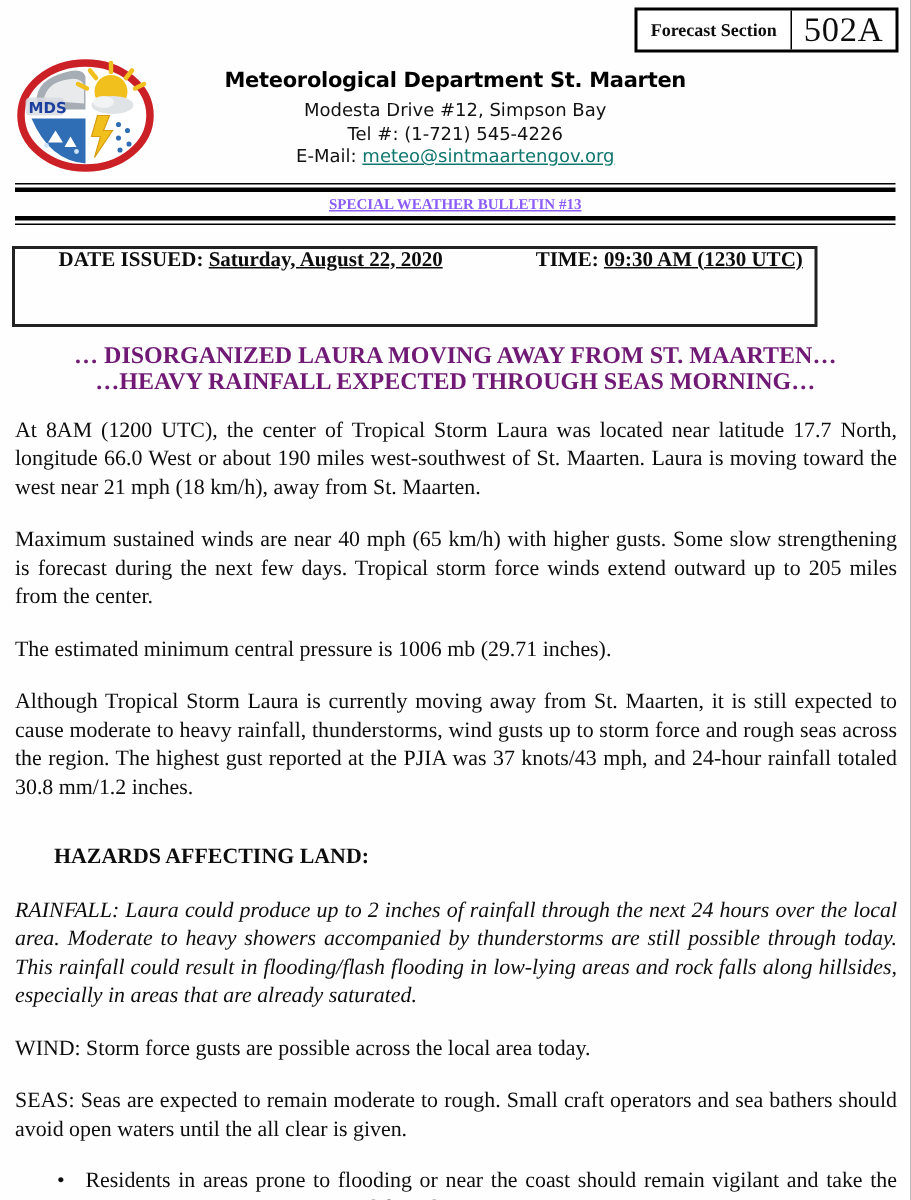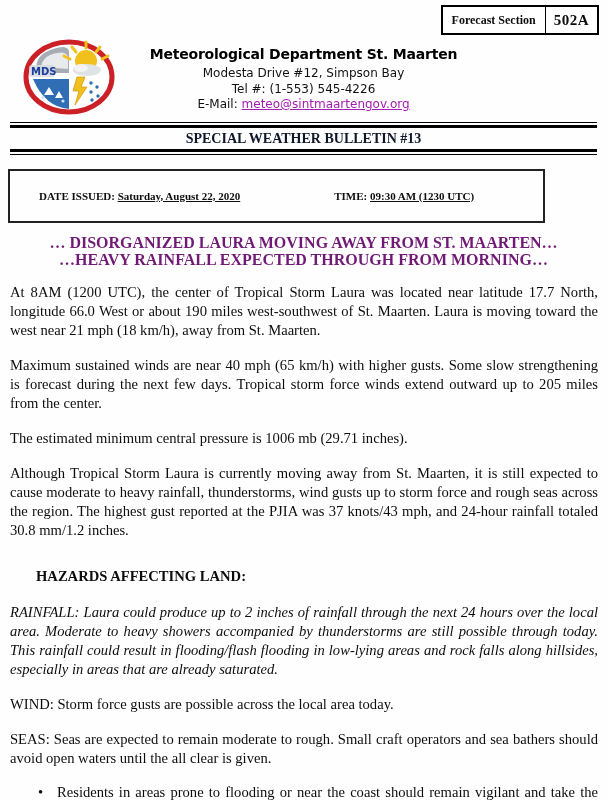--- a/index.html
+++ b/index.html
@@ -32,29 +32,29 @@
     padding: 0 9px;
     font-weight: bold;
     font-size: 12px;
     border-right: 1.5px solid #000;
     white-space: nowrap;
   }
   .forecast-code {
     display: flex;
     align-items: center;
     padding: 0 8px;
-    font-weight: bold;
-    font-size: 15px;
+    font-weight: normal;
+    font-size: 23px;
     letter-spacing: 0.5px;
   }
 
   
   .logo {
     position: absolute;
-    left: 23px;
+    left: 11px;
     top: 39px;
     width: 92px;
     height: 76px;
   }
   .header-text {
     padding-top: 46px;
     text-align: center;
     font-family: "DejaVu Sans", sans-serif;
   }
   .org-name {
@@ -63,21 +63,21 @@
     letter-spacing: -0.2px;
     color: #000;
   }
   .header-sub {
     font-size: 12px;
     line-height: 15.5px;
     color: #111;
   }
   .header-sub.first { margin-top: 4px; }
   .email-link {
-    color: #a21caf;
+    color: #0f766e;
     text-decoration: underline;
     cursor: pointer;
   }
 
   
   .rule-thin-thick {
     margin: 9px 10px 0 10px;
     height: 6px;
     border-top: 1px solid #000;
     border-bottom: 3px solid #000;
@@ -85,36 +85,36 @@
   .rule-thick-thin {
     margin: 2px 10px 0 10px;
     height: 6px;
     border-top: 3px solid #000;
     border-bottom: 1px solid #000;
   }
 
   .bulletin-title {
     margin-top: 3px;
     text-align: center;
-    font-size: 14px;
-    font-weight: bold;
-    color: #0f172a;
+    font-size: 10px;
+    font-weight: bold;
+    color: #8b5cf6;
+    text-decoration: underline;
   }
 
   
   .issued-box {
     margin: 14px 0 0 8px;
     width: 537px;
     height: 54px;
     border: 2px solid #222;
     display: flex;
-    align-items: center;
-    font-size: 11px;
-    font-weight: bold;
-    gap: 32px;
+    align-items: flex-start;
+    font-size: 14px;
+    font-weight: bold;
   }
   .issued-date { margin-left: 29px; white-space: nowrap; }
   .issued-time { margin-left: 62px; white-space: nowrap; }
   .issued-value { text-decoration: underline; }
 
   
   .headline {
     margin-top: 11px;
     text-align: center;
     color: #701a75;
@@ -199,21 +199,21 @@
       </g>
 
       <rect x="6" y="26" width="26" height="12" rx="3" fill="#d7dbe0" opacity="0.85"></rect>
       <text x="8" y="36" font-family="DejaVu Sans, sans-serif" font-size="10" font-weight="bold" fill="#1c3f9e">MDS</text>
     </svg>
   </div>
 
   <div class="header-text">
     <div class="org-name">Meteorological Department St. Maarten</div>
     <div class="header-sub first">Modesta Drive #12, Simpson Bay</div>
-    <div class="header-sub">Tel #: (1-553) 545-4226</div>
+    <div class="header-sub">Tel #: (1-721) 545-4226</div>
     <div class="header-sub">
       <span>E-Mail:</span>
       <span class="email-link">meteo@sintmaartengov.org</span>
     </div>
   </div>
 
   <div class="rule-thin-thick"></div>
   <div class="bulletin-title">SPECIAL WEATHER BULLETIN #13</div>
   <div class="rule-thick-thin"></div>
 
@@ -223,21 +223,21 @@
       <span class="issued-value">Saturday, August 22, 2020</span>
     </div>
     <div class="issued-time">
       <span>TIME:</span>
       <span class="issued-value">09:30 AM (1230 UTC)</span>
     </div>
   </div>
 
   <div class="headline">
     <div>… DISORGANIZED LAURA MOVING AWAY FROM ST. MAARTEN…</div>
-    <div>…HEAVY RAINFALL EXPECTED THROUGH FROM MORNING…</div>
+    <div>…HEAVY RAINFALL EXPECTED THROUGH SEAS MORNING…</div>
   </div>
 
   <div class="content">
     <p class="p1">At 8AM (1200 UTC), the center of Tropical Storm Laura was located near latitude 17.7 North, longitude 66.0 West or about 190 miles west-southwest of St. Maarten. Laura is moving toward the west near 21 mph (18 km/h), away from St. Maarten.</p>
     <p>Maximum sustained winds are near 40 mph (65 km/h) with higher gusts. Some slow strengthening is forecast during the next few days. Tropical storm force winds extend outward up to 205 miles from the center.</p>
     <p>The estimated minimum central pressure is 1006 mb (29.71 inches).</p>
     <p>Although Tropical Storm Laura is currently moving away from St. Maarten, it is still expected to cause moderate to heavy rainfall, thunderstorms, wind gusts up to storm force and rough seas across the region. The highest gust reported at the PJIA was 37 knots/43 mph, and 24-hour rainfall totaled 30.8 mm/1.2 inches.</p>
 
     <div class="hazards-heading">HAZARDS AFFECTING LAND:</div>
 

